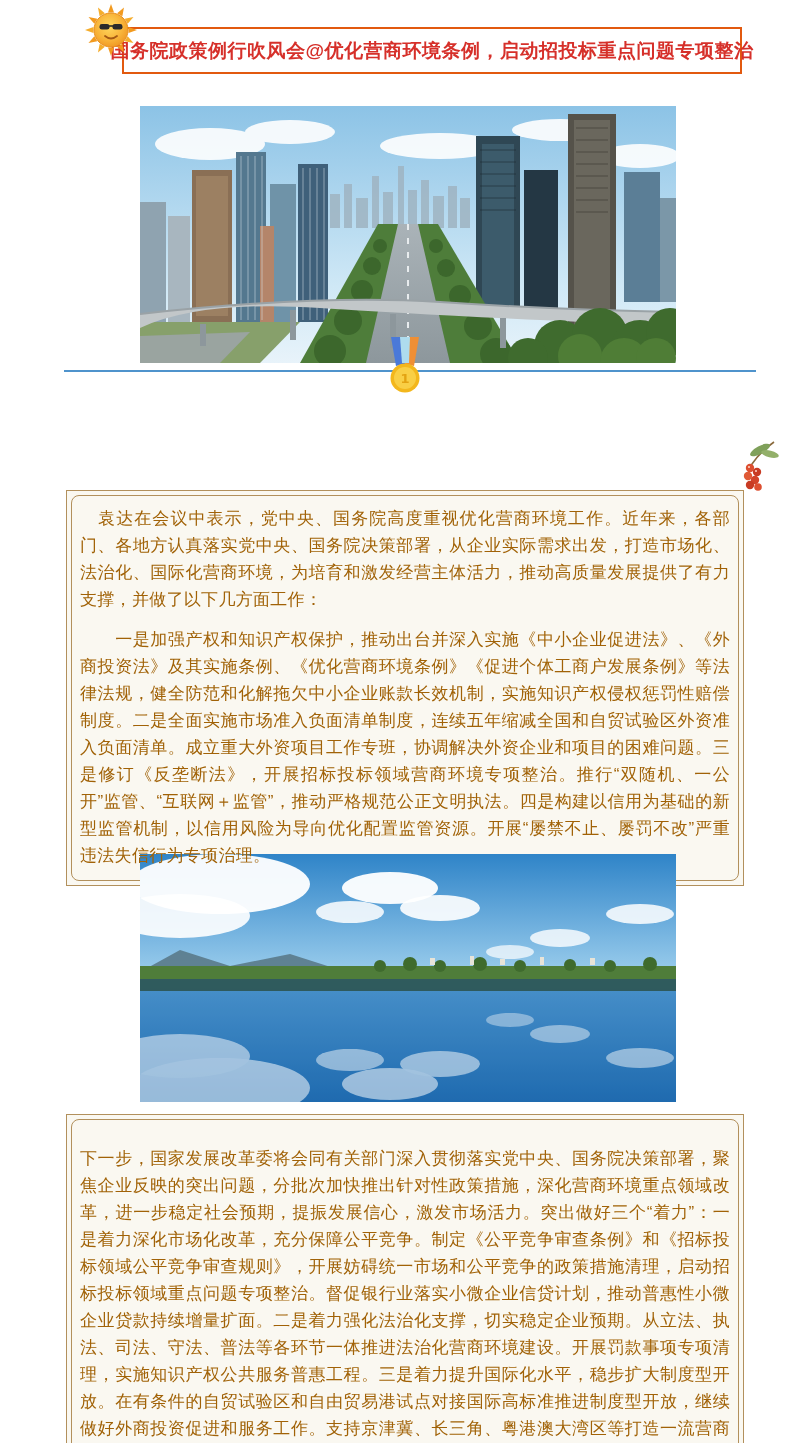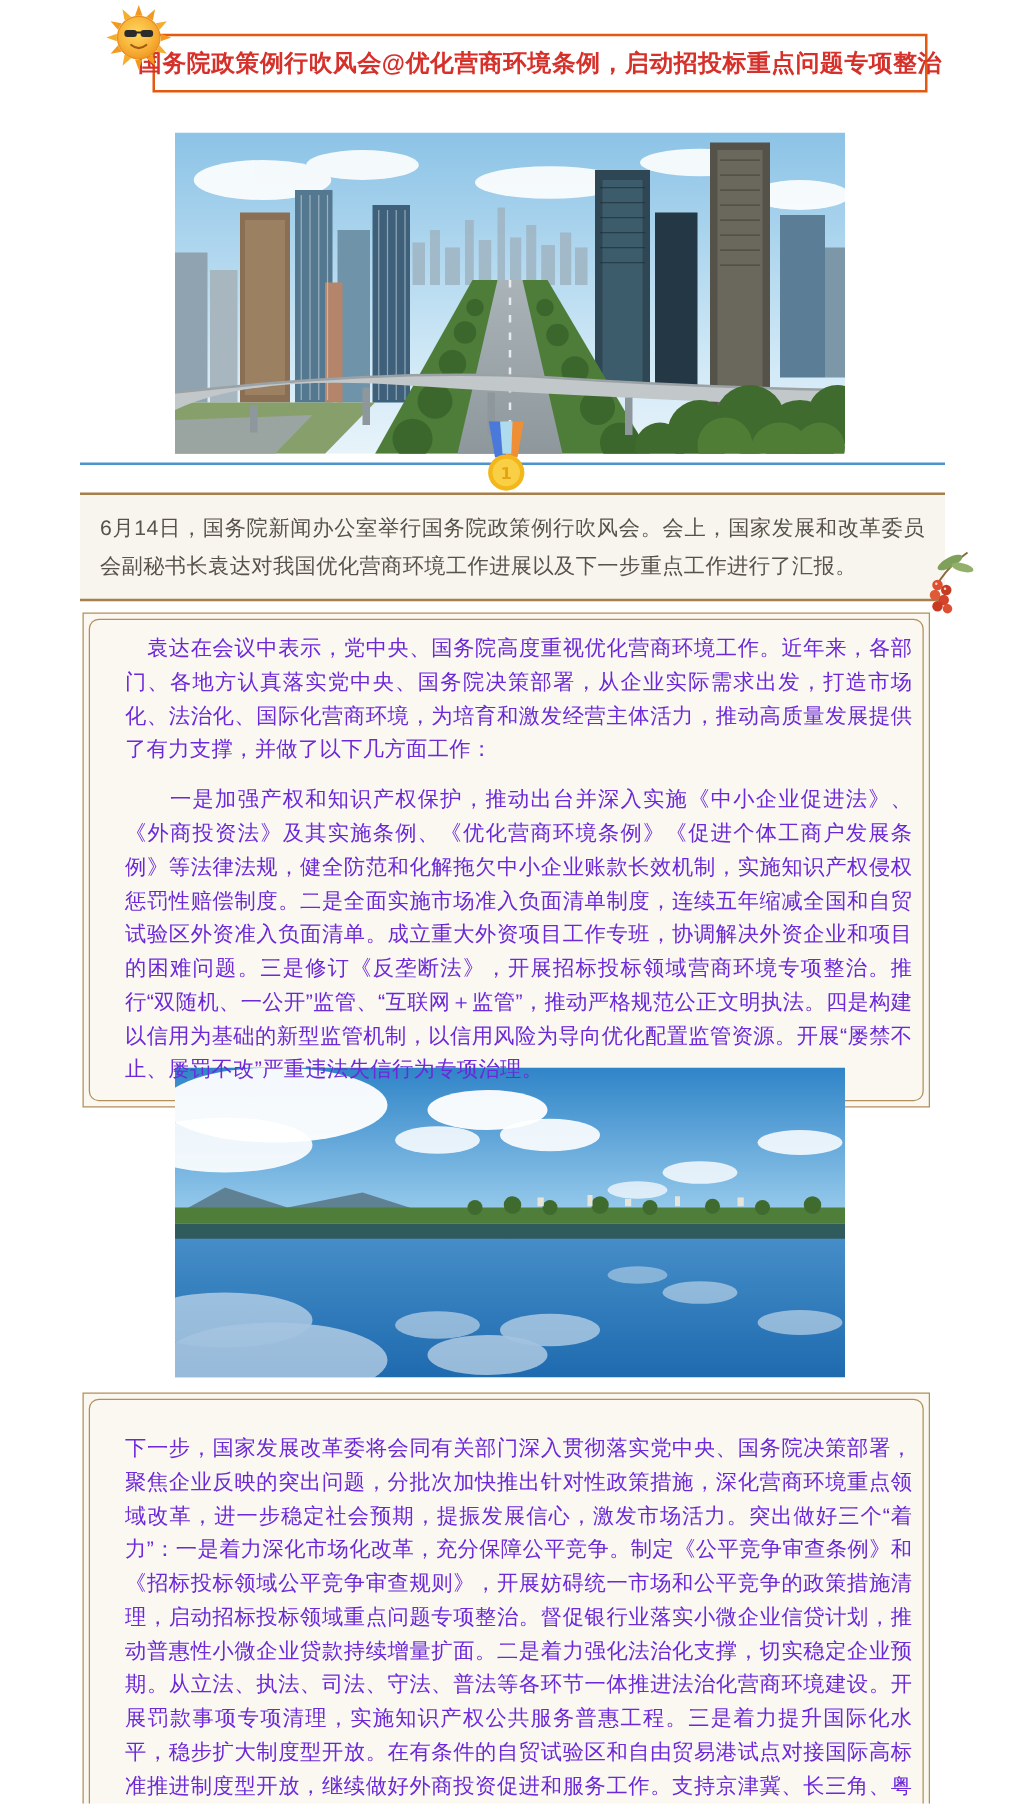--- a/index.html
+++ b/index.html
@@ -90,24 +90,23 @@
     border-radius: 8px;
     pointer-events: none;
   }
   .frame-box-1 { top: 490px; min-height: 356px; }
   .frame-box-2 { top: 1114px; min-height: 323px; padding-top: 30px; }
   .frame-box p {
     position: relative;
     font-size: 17px;
     line-height: 27px;
     letter-spacing: 0.3px;
-    color: #6d28d9;
+    color: #a16207;
     text-align: justify;
     z-index: 1;
-    margin-left: 20px;
   }
   .frame-box p + p { margin-top: 13px; }
 </style>
 </head>
 <body>
 
 <div class="page">
 
   <span class="sun-wrap">
     <svg viewBox="0 0 54 54" xmlns="http://www.w3.org/2000/svg">
@@ -279,23 +278,20 @@
     <svg viewBox="0 0 44 58" xmlns="http://www.w3.org/2000/svg">
       <polygon points="8,0 19,0 22,27 13,29" fill="#4a79d9"></polygon>
       <polygon points="25,0 36,0 31,29 22,27" fill="#ef8f35"></polygon>
       <polygon points="17,0 27,0 26,26 19,26" fill="#aedcee"></polygon>
       <circle cx="22" cy="41" r="14.5" fill="#f3b71c"></circle>
       <circle cx="22" cy="41" r="11" fill="#f9cf45"></circle>
       <text x="22" y="46" text-anchor="middle" font-family="DejaVu Sans, sans-serif" font-size="13" font-weight="bold" fill="#e3a312">1</text>
     </svg>
   </span>
 
-  <section class="intro-strip">
-    <p>6月14日，国务院新闻办公室举行国务院政策例行吹风会。会上，国家发展和改革委员会副秘书长袁达对我国优化营商环境工作进展以及下一步重点工作进行了汇报。</p>
-  </section>
 
   <span class="berries-wrap">
     <svg viewBox="0 0 56 58" xmlns="http://www.w3.org/2000/svg">
       <path d="M50 8 Q 36 18 28 30 Q 24 38 24 46" fill="none" stroke="#8a6a3c" stroke-width="1.6"></path>
       <ellipse cx="36" cy="16" rx="11" ry="4" fill="#7fa05a" transform="rotate(-28 36 16)"></ellipse>
       <ellipse cx="46" cy="20" rx="9" ry="3.4" fill="#93b06a" transform="rotate(14 46 20)"></ellipse>
       <circle cx="26" cy="34" r="4.2" fill="#dd4f30"></circle>
       <circle cx="33" cy="38" r="4.2" fill="#c83b23"></circle>
       <circle cx="24" cy="42" r="4.2" fill="#e05a36"></circle>
       <circle cx="31" cy="46" r="4.2" fill="#d2442a"></circle>

